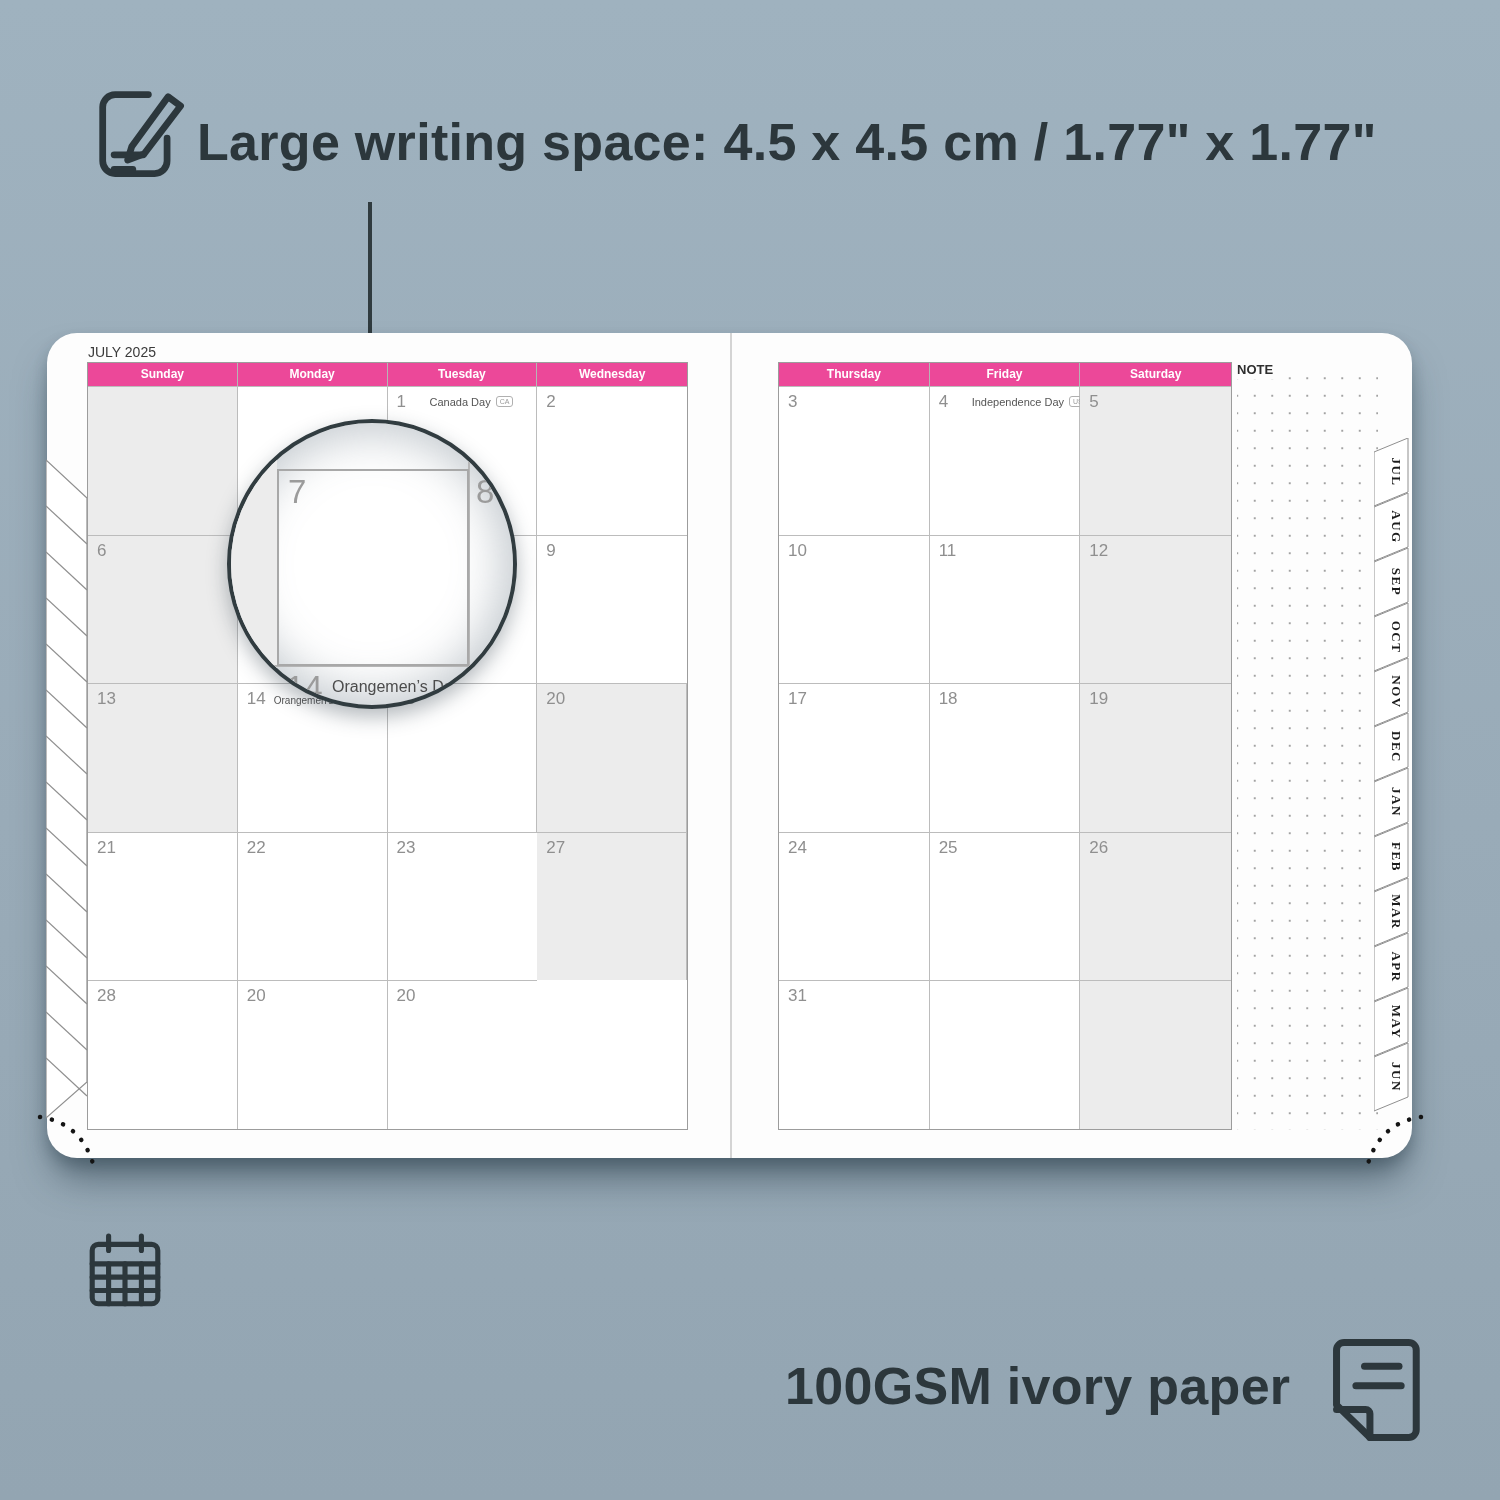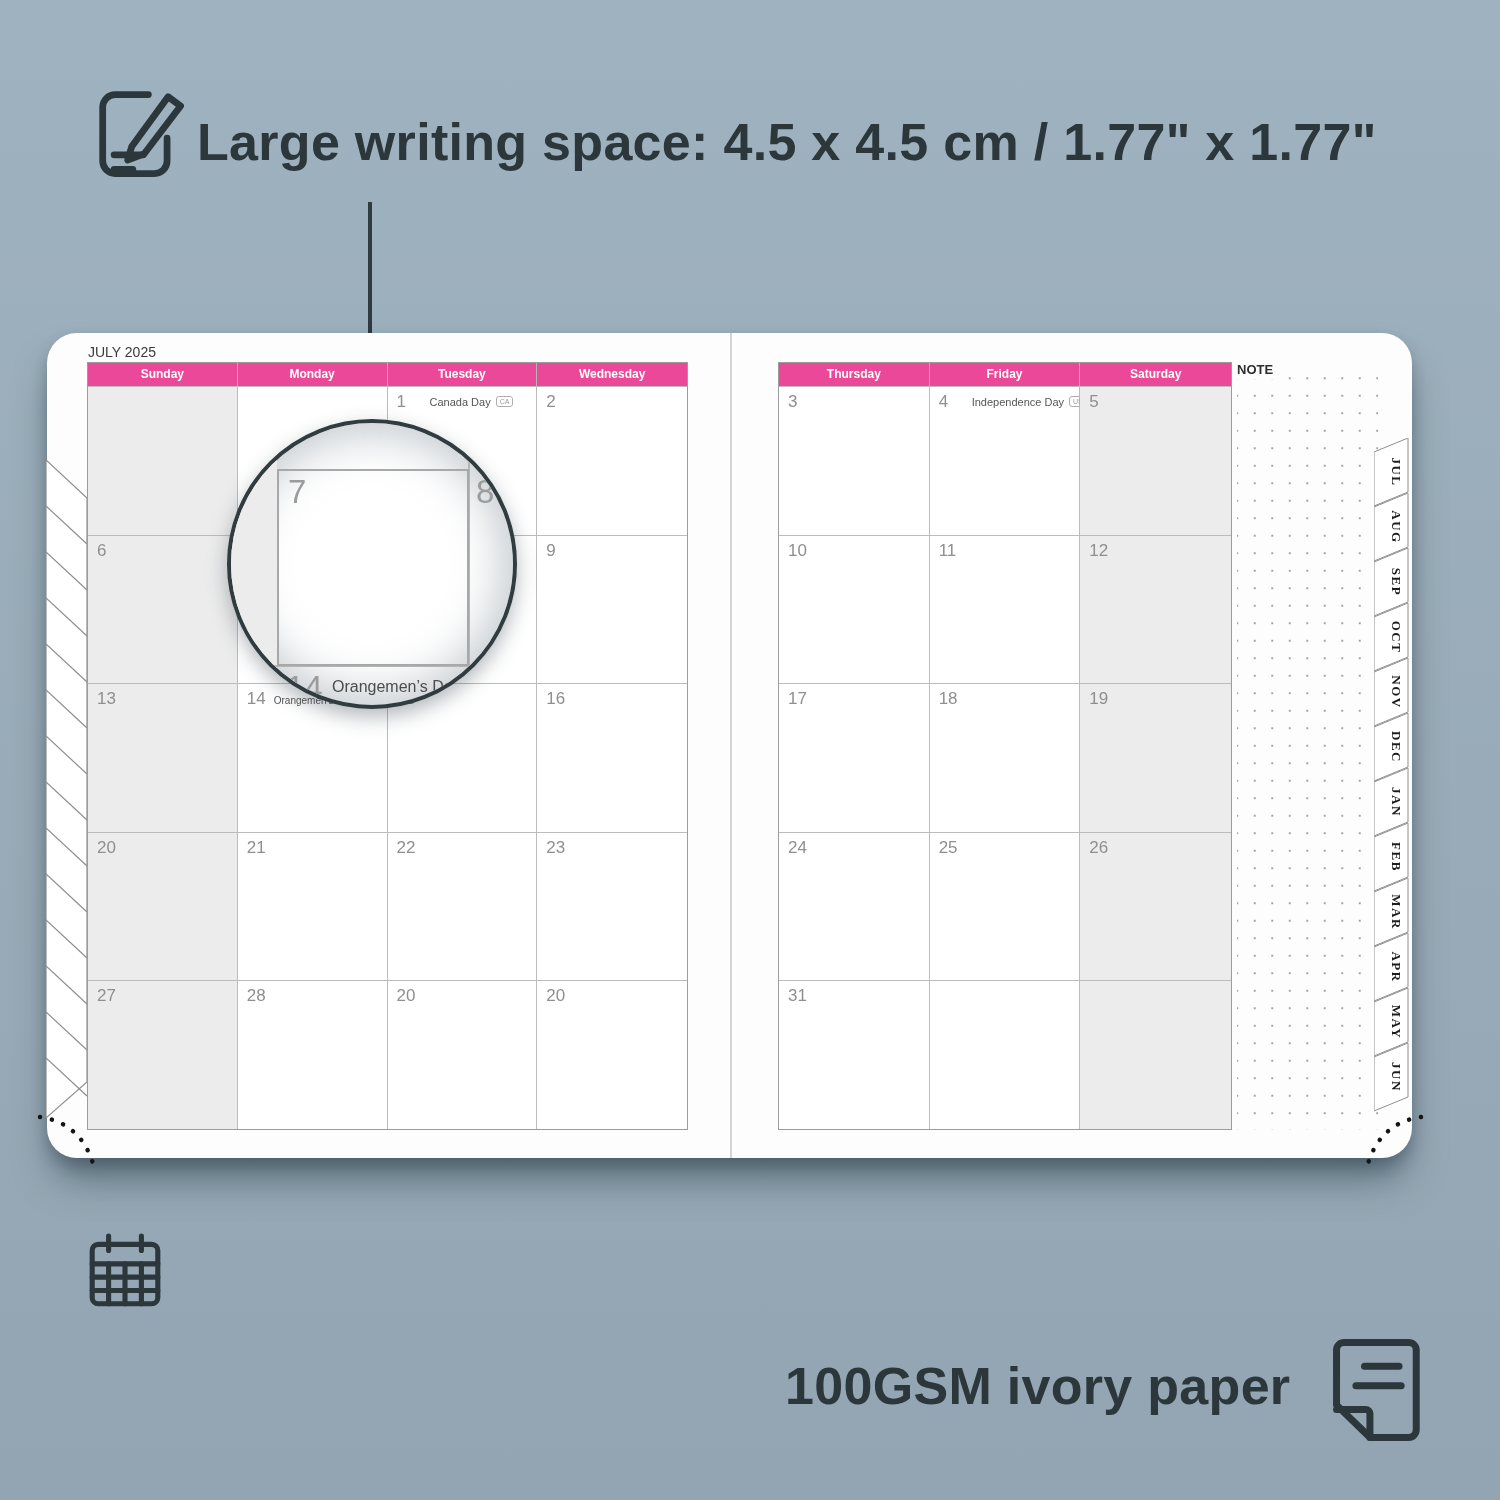--- a/index.html
+++ b/index.html
@@ -114,23 +114,20 @@
         <div class="cell shaded">
           <span class="num">13</span>
         </div>
         <div class="cell">
           <span class="num">14</span>
           <span class="holiday small">Orangemen’s Day (n.i.)<span class="badge">UK</span></span>
         </div>
         <div class="cell">
           <span class="num">15</span>
         </div>
-        <div class="cell last">
-          <span class="num">16</span>
-        </div>
         <div class="cell shaded">
           <span class="num">20</span>
         </div>
         <div class="cell">
           <span class="num">21</span>
         </div>
         <div class="cell">
           <span class="num">22</span>
         </div>
         <div class="cell last">

